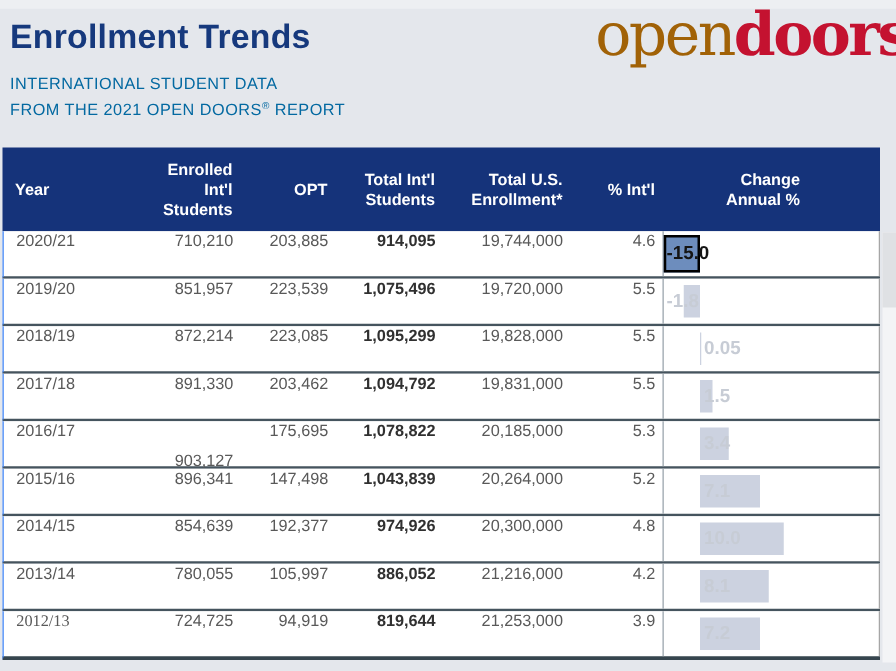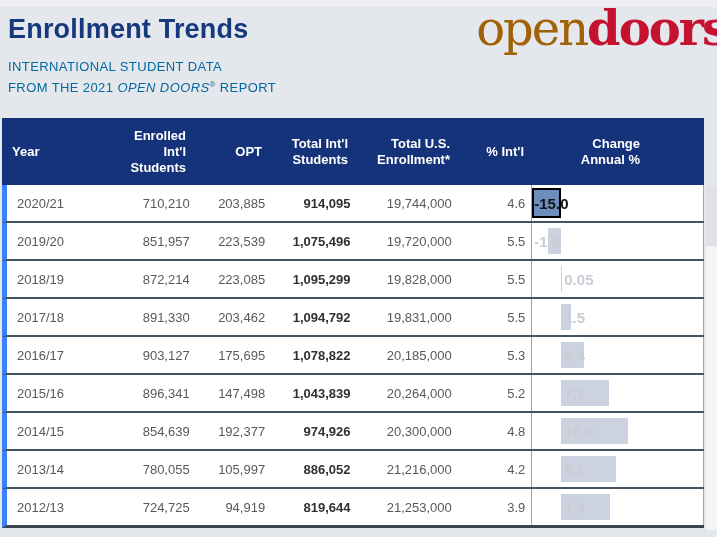--- a/index.html
+++ b/index.html
@@ -11,21 +11,21 @@
   }
   .top-strip{position:absolute;left:0;top:0;width:717px;height:7px;background:#edeff2;}
   .page-title{
     position:absolute;left:8px;top:14px;
     font-size:27px;font-weight:bold;color:#16397d;letter-spacing:0.2px;
   }
   .subtitle{
     position:absolute;left:8px;top:58px;
     font-size:13px;line-height:18px;color:#0369a1;letter-spacing:0.4px;
   }
-  .subtitle .it{font-style:italic;margin-top:34px;}
+  .subtitle .it{margin-top:34px;}
   .subtitle sup{font-size:8px;}
   .logo{
     position:absolute;top:-2px;right:-10px;
     font-family:"DejaVu Serif",serif;
     font-size:48px;line-height:60px;white-space:nowrap;
   }
   .logo-open{color:#a16207;letter-spacing:-2px;}
   .logo-doors{color:#c41230;font-weight:bold;letter-spacing:-2px;}
 
   .data-table{position:absolute;left:2px;top:118px;width:702px;}
@@ -33,22 +33,22 @@
     display:flex;height:67px;background:#15337a;color:#ffffff;
     font-size:13px;font-weight:bold;line-height:16px;
   }
   .th{display:flex;flex-direction:column;justify-content:center;box-sizing:border-box;}
   .al{text-align:left;padding-left:10px;}
   .ar{text-align:right;padding-right:6px;}
   .th-annual{text-align:right;padding-right:64px;}
 
   .row{
     display:flex;height:36px;background:#ffffff;
-    border-bottom:2px solid #45545e;border-left:5px solid #3b82f6;
-    align-items:center;font-size:13px;color:#595959;
+    border-bottom:2px solid #45545e;border-left:1px solid #3b82f6;
+    font-size:13px;color:#595959;
   }
   .row:last-child{border-bottom:3px solid #36454e;}
   .cell{box-sizing:border-box;}
   .c-bold{font-weight:bold;color:#303030;}
   .cell-annual{
     align-self:stretch;position:relative;height:auto;
     border-left:1px solid #98a2ab;border-right:1px solid #a6a6a6;
   }
   .bar{position:absolute;top:5px;bottom:5px;background:#ccd2e0;}
   .bar.selected{background:#6d8dbd;border:2px solid #000000;top:3px;bottom:3px;box-sizing:border-box;}
@@ -150,21 +150,21 @@
         <div class="cell ar c-bold" style="width: 86px;">1,094,792</div>
         <div class="cell ar" style="width: 102px;">19,831,000</div>
         <div class="cell ar" style="width: 74px;">5.5</div>
         <div class="cell cell-annual" style="width: 174px;">
           <div class="bar" style="left: 29px; width: 10.05px;"></div>
           <div class="bar-label" style="left: 32px;">1.5</div>
         </div>
       </div>
       <div class="row">
         <div class="cell al" style="width: 104px;">2016/17</div>
-        <div class="cell ar" style="width: 86px;">903,127</div>
+        <div class="cell ar" style="width: 86px; margin-top: 24px;">903,127</div>
         <div class="cell ar" style="width: 76px;">175,695</div>
         <div class="cell ar c-bold" style="width: 86px;">1,078,822</div>
         <div class="cell ar" style="width: 102px;">20,185,000</div>
         <div class="cell ar" style="width: 74px;">5.3</div>
         <div class="cell cell-annual" style="width: 174px;">
           <div class="bar" style="left: 29px; width: 22.78px;"></div>
           <div class="bar-label" style="left: 32px;">3.4</div>
         </div>
       </div>
       <div class="row">
@@ -197,21 +197,21 @@
         <div class="cell ar" style="width: 76px;">105,997</div>
         <div class="cell ar c-bold" style="width: 86px;">886,052</div>
         <div class="cell ar" style="width: 102px;">21,216,000</div>
         <div class="cell ar" style="width: 74px;">4.2</div>
         <div class="cell cell-annual" style="width: 174px;">
           <div class="bar" style="left: 29px; width: 54.27px;"></div>
           <div class="bar-label" style="left: 32px;">8.1</div>
         </div>
       </div>
       <div class="row">
-        <div class="cell al" style="width: 104px;">2012/13</div>
+        <div class="cell al" style="width: 104px; font-family: Liberation Serif, serif;">2012/13</div>
         <div class="cell ar" style="width: 86px;">724,725</div>
         <div class="cell ar" style="width: 76px;">94,919</div>
         <div class="cell ar c-bold" style="width: 86px;">819,644</div>
         <div class="cell ar" style="width: 102px;">21,253,000</div>
         <div class="cell ar" style="width: 74px;">3.9</div>
         <div class="cell cell-annual" style="width: 174px;">
           <div class="bar" style="left: 29px; width: 48.24px;"></div>
           <div class="bar-label" style="left: 32px;">7.2</div>
         </div>
       </div>

